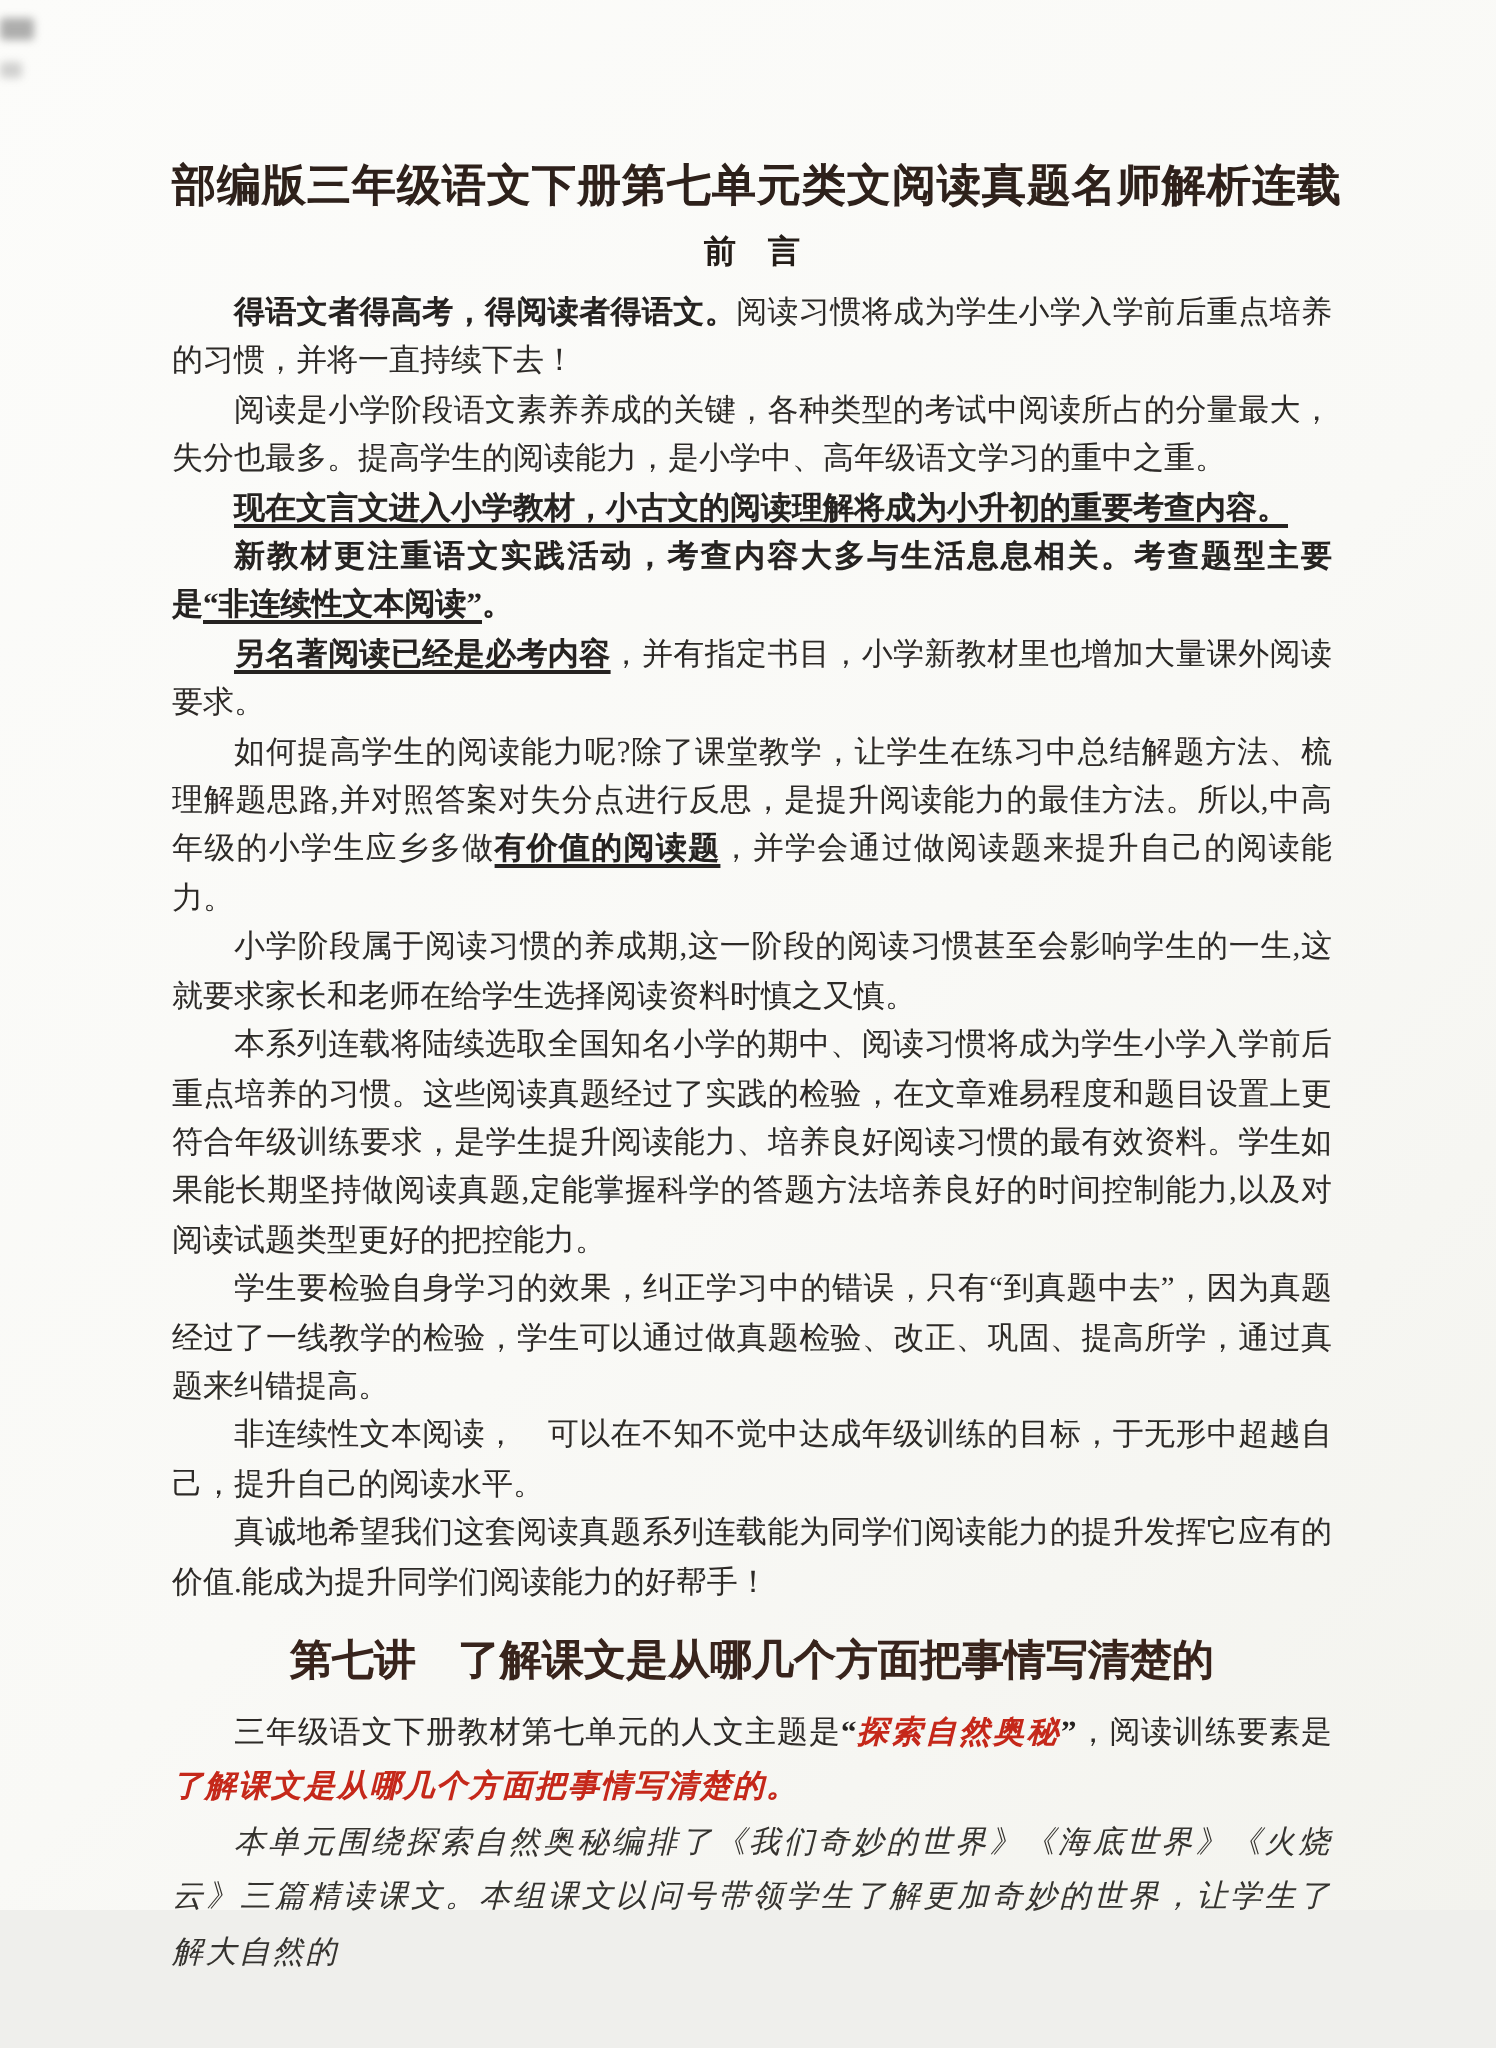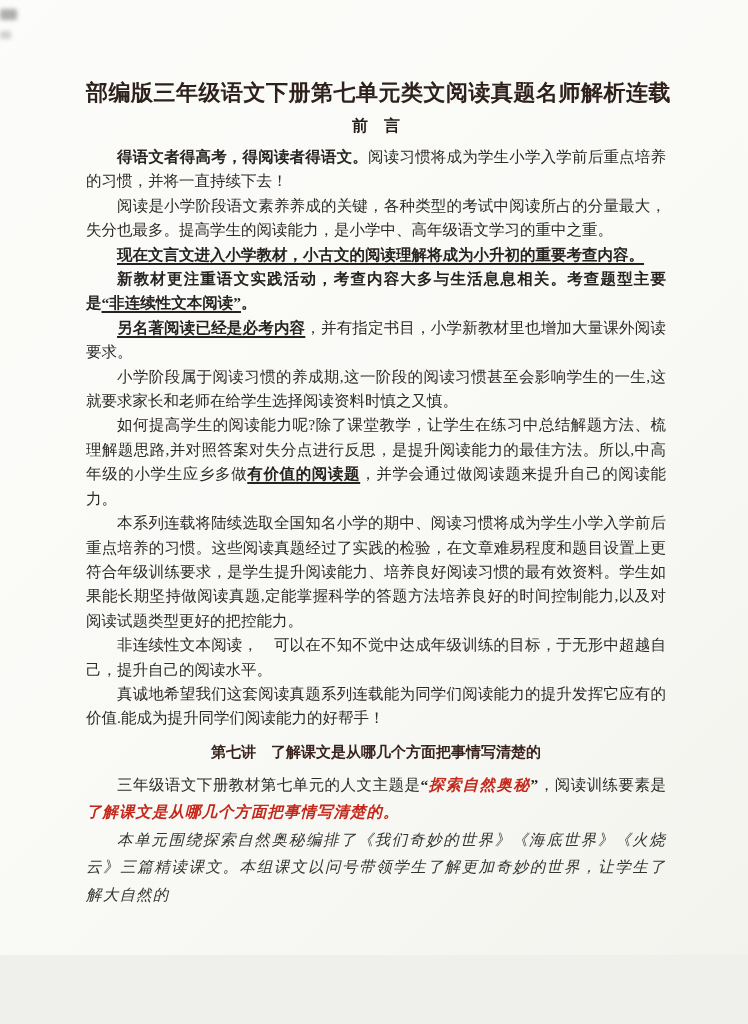--- a/index.html
+++ b/index.html
@@ -42,44 +42,45 @@
   .s-rk{
     color:#c5281a;font-weight:bold;font-style:italic;
     letter-spacing:1px;
   }
   .s-k{
     font-style:italic;color:#35332f;letter-spacing:1.2px;
   }
 
   .section-heading{
     margin:12px 0 9px 0;
-    font-size:15px;font-weight:bold;text-align:center;
+    font-size:21px;font-weight:bold;text-align:center;
     color:#38241c;white-space:nowrap;
   }
   #section-body p.para{line-height:27.5px;}
 </style>
 </head>
 <body>
 
 <div class="page">
   <div class="artifact a1"></div>
   <div class="artifact a2"></div>
 
   <h1 class="doc-title">部编版三年级语文下册第七单元类文阅读真题名师解析连载</h1>
   <h2 class="preface-heading">前　言</h2>
 
   <div id="preface" class="body-text">
       <p class="para"><span class="s-b">得语文者得高考，得阅读者得语文。</span><span class="s-n">阅读习惯将成为学生小学入学前后重点培养的习惯，并将一直持续下去！</span></p>
       <p class="para"><span class="s-n">阅读是小学阶段语文素养养成的关键，各种类型的考试中阅读所占的分量最大，失分也最多。提高学生的阅读能力，是小学中、高年级语文学习的重中之重。</span></p>
       <p class="para"><span class="s-bu">现在文言文进入小学教材，小古文的阅读理解将成为小升初的重要考查内容。</span></p>
       <p class="para"><span class="s-b">新教材更注重语文实践活动，考查内容大多与生活息息相关。考查题型主要是</span><span class="s-bu">“非连续性文本阅读”</span><span class="s-b">。</span></p>
       <p class="para"><span class="s-bu">另名著阅读已经是必考内容</span><span class="s-n">，并有指定书目，小学新教材里也增加大量课外阅读要求。</span></p>
+      <p class="para"><span class="s-n">如何提高学生的阅读能力呢?除了课堂教学，让学生在练习中总结解题方法、梳理解题思路,并对照答案对失分点进行反思，是提升阅读能力的最佳方法。所以,中高年级的小学生应乡多做</span><span class="s-bu">有价值的阅读题</span><span class="s-n">，并学会通过做阅读题来提升自己的阅读能力。</span></p>
       <p class="para"><span class="s-n">小学阶段属于阅读习惯的养成期,这一阶段的阅读习惯甚至会影响学生的一生,这就要求家长和老师在给学生选择阅读资料时慎之又慎。</span></p>
-      <p class="para"><span class="s-n">如何提高学生的阅读能力呢?除了课堂教学，让学生在练习中总结解题方法、梳理解题思路,并对照答案对失分点进行反思，是提升阅读能力的最佳方法。所以,中高年级的小学生应乡多做</span><span class="s-bu">有价值的阅读题</span><span class="s-n">，并学会通过做阅读题来提升自己的阅读能力。</span></p>
       <p class="para"><span class="s-n">本系列连载将陆续选取全国知名小学的期中、阅读习惯将成为学生小学入学前后重点培养的习惯。这些阅读真题经过了实践的检验，在文章难易程度和题目设置上更符合年级训练要求，是学生提升阅读能力、培养良好阅读习惯的最有效资料。学生如果能长期坚持做阅读真题,定能掌握科学的答题方法培养良好的时间控制能力,以及对阅读试题类型更好的把控能力。</span></p>
+      <p class="para"><span class="s-n">学生要检验自身学习的效果，纠正学习中的错误，只有“到真题中去”，因为真题经过了一线教学的检验，学生可以通过做真题检验、改正、巩固、提高所学，通过真题来纠错提高。</span></p>
       <p class="para"><span class="s-n">非连续性文本阅读，　可以在不知不觉中达成年级训练的目标，于无形中超越自己，提升自己的阅读水平。</span></p>
       <p class="para"><span class="s-n">真诚地希望我们这套阅读真题系列连载能为同学们阅读能力的提升发挥它应有的价值.能成为提升同学们阅读能力的好帮手！</span></p>
     </div>
 
   <h2 class="section-heading">第七讲　了解课文是从哪几个方面把事情写清楚的</h2>
 
   <div id="section-body" class="body-text">
       <p class="para"><span class="s-n">三年级语文下册教材第七单元的人文主题是</span><span class="s-b">“</span><span class="s-rk">探索自然奥秘</span><span class="s-b">”</span><span class="s-n">，阅读训练要素是</span><span class="s-rk">了解课文是从哪几个方面把事情写清楚的。</span></p>
       <p class="para"><span class="s-k">本单元围绕探索自然奥秘编排了《我们奇妙的世界》《海底世界》《火烧云》三篇精读课文。本组课文以问号带领学生了解更加奇妙的世界，让学生了解大自然的</span></p>
     </div>

